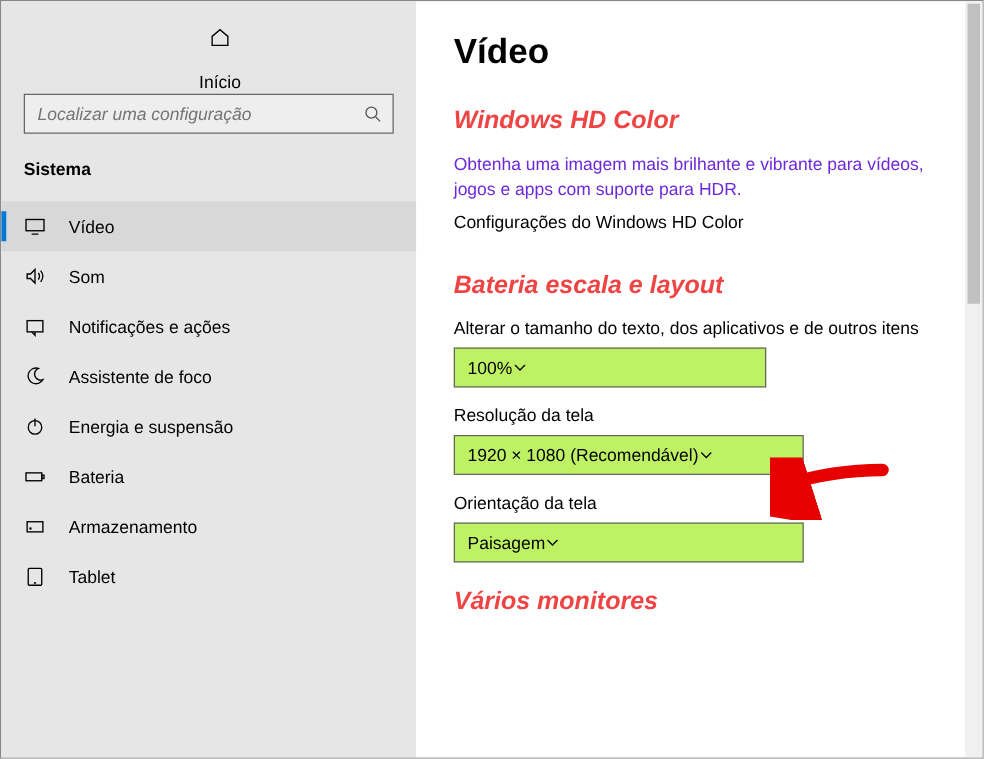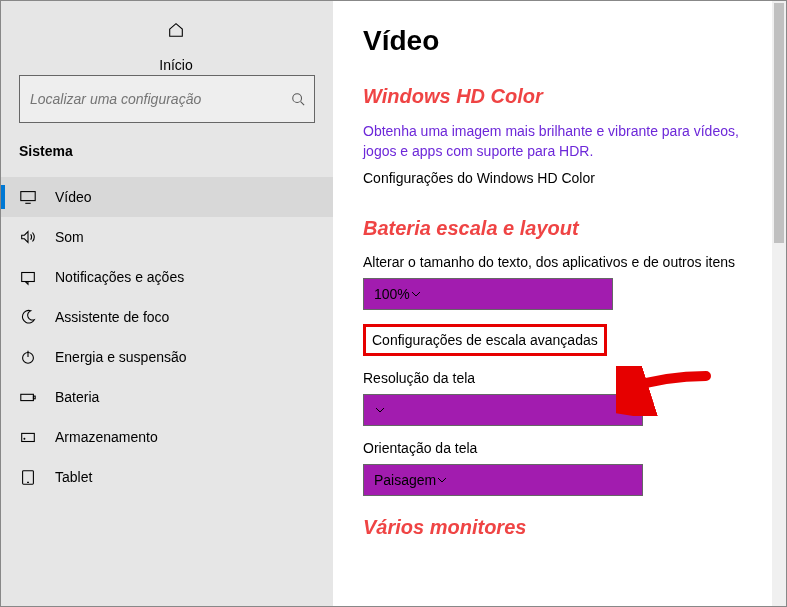--- a/index.html
+++ b/index.html
@@ -8,39 +8,39 @@
   .titlebar { height: 32px; display: flex; align-items: center; background: #e6e6e6; }
   .titlebar-title { font-size: 12px; padding-left: 14px; flex: 1; color: #000; }
   .winbtn { width: 46px; height: 32px; display: flex; align-items: center; justify-content: center; background: #fff; }
   .winbtn svg { width: 10px; height: 10px; }
   .body { flex: 1; display: flex; overflow: hidden; }
   .sidebar { width: 332px; background: #e6e6e6; display: flex; flex-direction: column; padding-top: 20px; }
   .home-row { display: flex; align-items: center; height: 36px; padding-left: 18px; gap: 18px; margin-bottom: 18px; flex-direction: column; }
   .home-row .icon { width: 18px; height: 18px; display: flex; align-items: center; justify-content: center; }
   .home-label { font-size: 14px; color: #000; }
   .search-wrap { padding: 0 18px 20px 18px; }
-  .search-box { position: relative; width: 296px; height: 48px; border: 1px solid #666; background: #eee; display: flex; align-items: center; }
+  .search-box { position: relative; width: 296px; height: 32px; border: 1px solid #666; background: #eee; display: flex; align-items: center; }
   .search-input { flex: 1; border: none; background: transparent; font-size: 14px; padding: 0 10px; font-style: italic; color: #666; outline: none; }
   .search-icon { width: 32px; display: flex; align-items: center; justify-content: center; }
   .section-label { font-size: 14px; font-weight: 600; padding: 0 0 18px 18px; color: #000; }
   .nav-items { display: flex; flex-direction: column; }
   .nav-item { display: flex; align-items: center; height: 40px; padding-left: 18px; gap: 18px; cursor: pointer; position: relative; }
   .nav-item.active { background: #d8d8d8; }
   .nav-item.active::before { content: ""; position: absolute; left: 0; top: 8px; bottom: 8px; width: 4px; background: #0078d4; }
   .nav-icon { width: 18px; height: 18px; display: flex; align-items: center; justify-content: center; color: #000; }
   .nav-label { font-size: 14px; color: #000; }
   .content { flex: 1; background: #fff; overflow-y: auto; padding: 24px 0 30px 30px; position: relative; }
   .content-inner { width: 380px; }
   .page-title { font-size: 28px; font-weight: 600; margin-bottom: 28px; color: #000; }
   .subhead { font-size: 20px; font-weight: 600; margin-bottom: 14px; color: #ef4444; font-style: italic; }
   .desc { font-size: 14px; color: #6d28d9; line-height: 1.4; margin-bottom: 8px; }
   .link { font-size: 14px; color: #000000; cursor: pointer; display: inline-block; }
   .block { margin-bottom: 30px; }
   .field-label { font-size: 14px; color: #000; margin-bottom: 8px; }
-  .combo { width: 280px; height: 32px; border: 1px solid #666; background: #a21caf; display: flex; align-items: center; padding: 0 10px; margin-bottom: 14px; font-size: 14px; cursor: pointer; }
+  .combo { width: 280px; height: 32px; border: 1px solid #666; background: #bef264; display: flex; align-items: center; padding: 0 10px; margin-bottom: 14px; font-size: 14px; cursor: pointer; }
   .combo.small { width: 250px; }
   .combo .chev { width: 12px; height: 12px; }
   .highlight-box { border: 3px solid #e60000; padding: 4px 6px; display: inline-block; margin-bottom: 14px; }
   .arrow-annot { position: absolute; left: 616px; top: 366px; pointer-events: none; }
   .scrollbar-track { position: absolute; right: 0; top: 0; bottom: 0; width: 14px; background: #f0f0f0; }
   .scrollbar-thumb { position: absolute; right: 2px; top: 2px; width: 10px; height: 240px; background: #c0c0c0; }
 </style>
 </head>
 <body>
 
@@ -161,26 +161,24 @@
           <div class="subhead">Bateria escala e layout</div>
 
           <div class="field-label">Alterar o tamanho do texto, dos aplicativos e de outros itens</div>
           <div class="combo small">
             <span>100%</span>
             <svg class="chev" viewBox="0 0 12 12" fill="none" stroke="#000" stroke-width="1">
                 <path d="M2 4 L6 8 L10 4"></path>
               </svg>
           </div>
 
-          <div class="highlight-box">
-            <span class="link">Configurações de escala avançadas</span>
-          </div>
 
           <div class="field-label">Resolução da tela</div>
           <div class="combo">
+            <span>1920 × 1080 (Recomendável)</span>
             <svg class="chev" viewBox="0 0 12 12" fill="none" stroke="#000" stroke-width="1">
                 <path d="M2 4 L6 8 L10 4"></path>
               </svg>
           </div>
 
           <div class="field-label">Orientação da tela</div>
           <div class="combo">
             <span>Paisagem</span>
             <svg class="chev" viewBox="0 0 12 12" fill="none" stroke="#000" stroke-width="1">
                 <path d="M2 4 L6 8 L10 4"></path>

